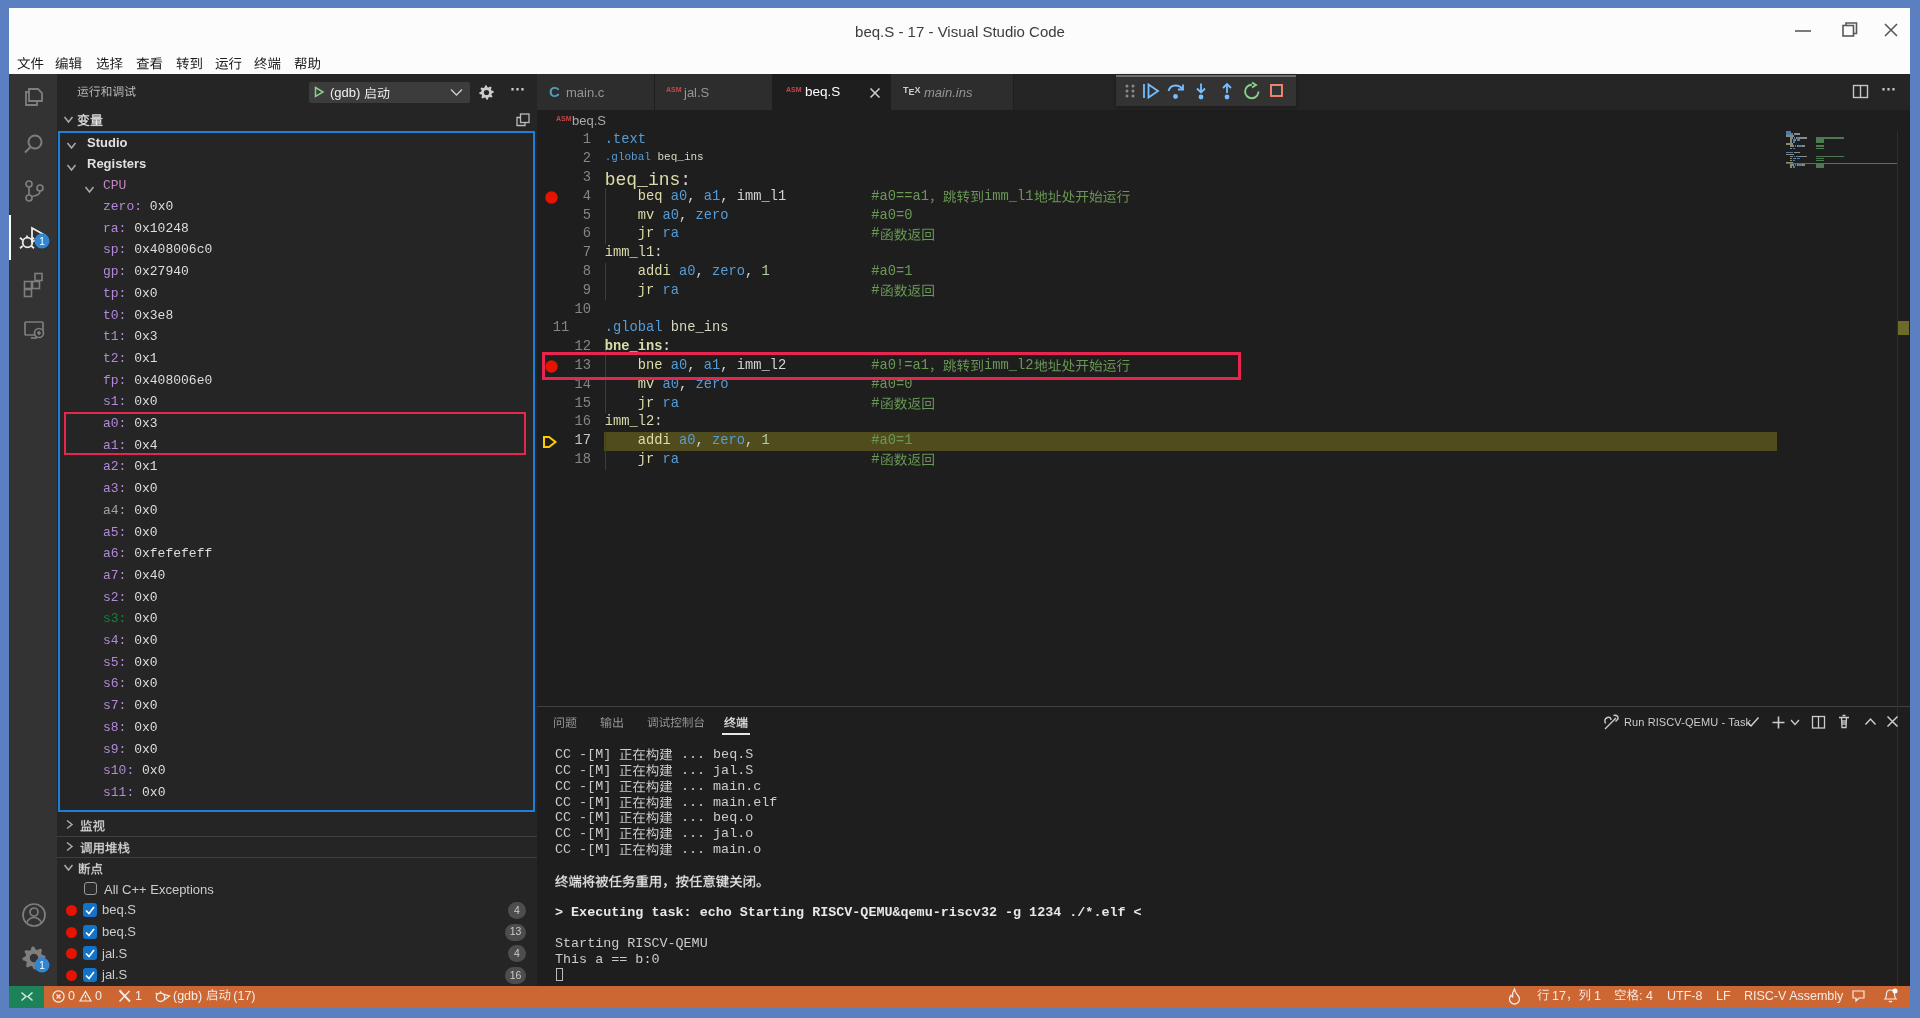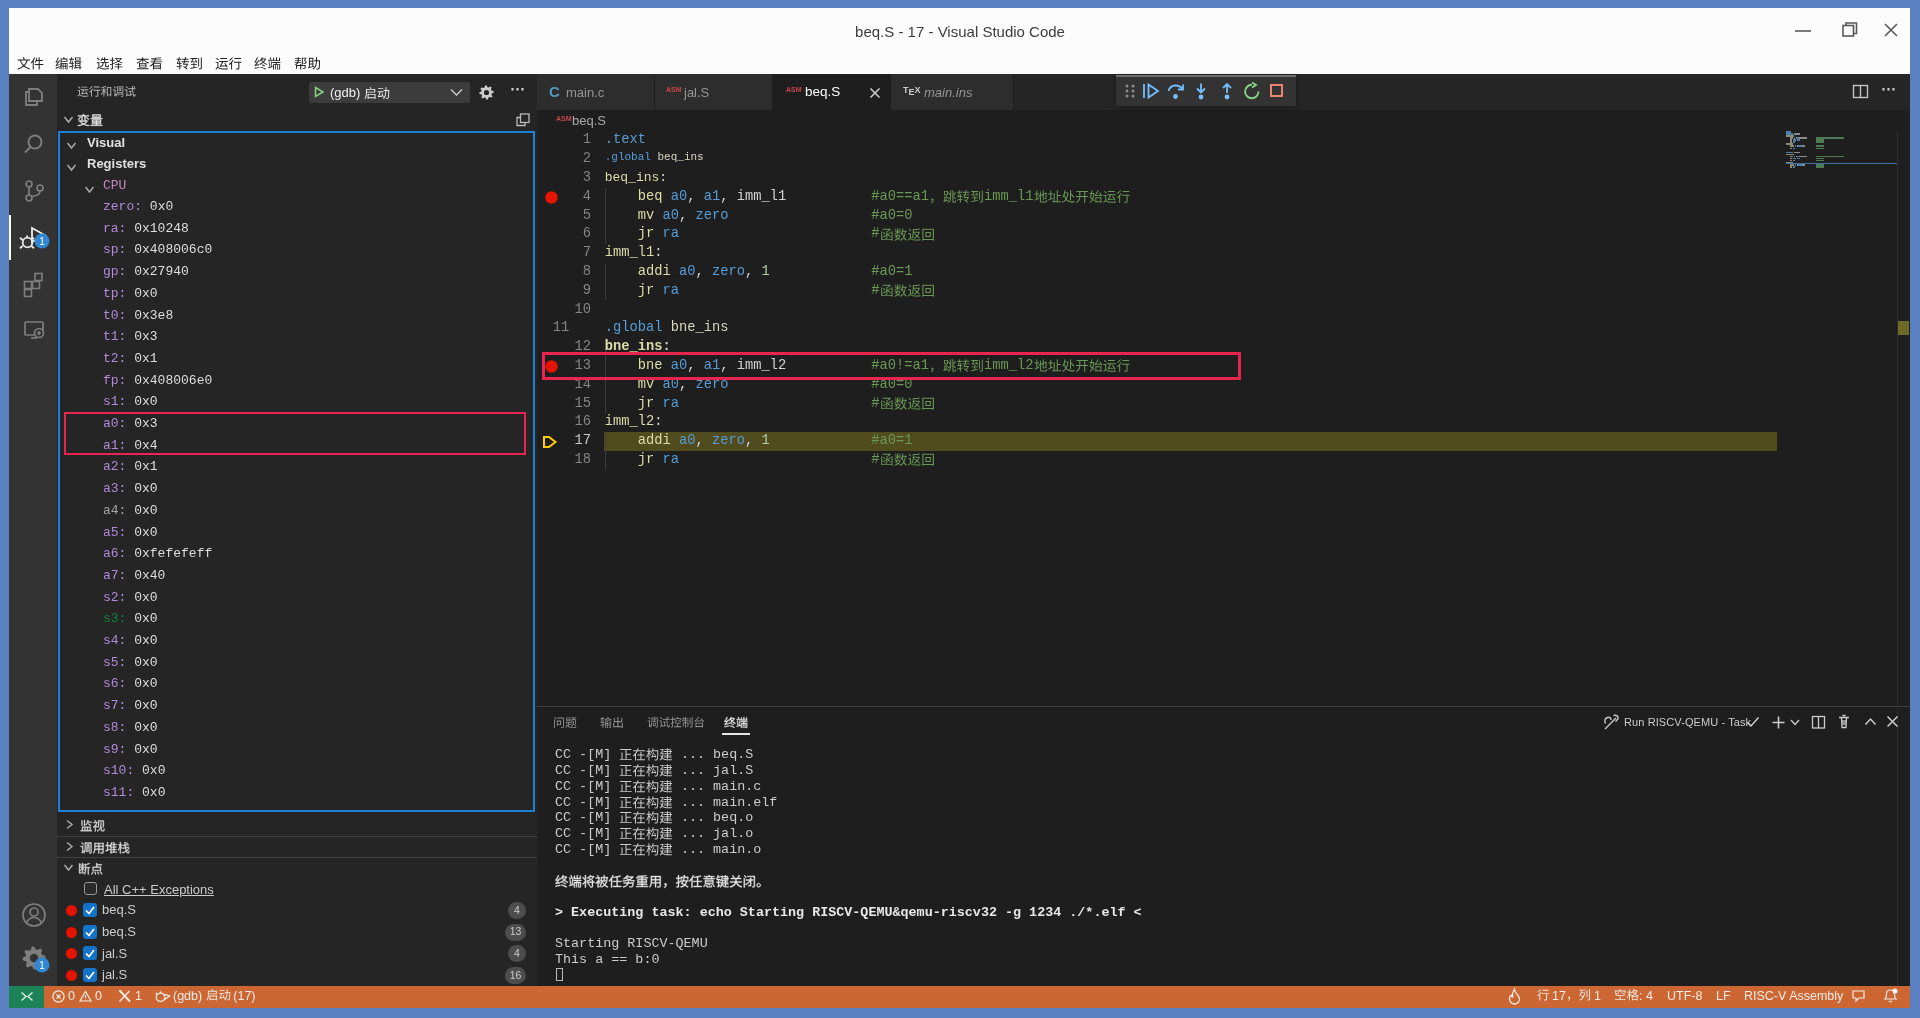--- a/index.html
+++ b/index.html
@@ -244,21 +244,21 @@
 <svg class="a" style="left:516.0px;top:113.0px;overflow:visible;" width="14.0" height="14.0">
     <g fill="none" stroke="#bbbbbb" stroke-width="1.3">
       <rect x="4.5" y="1" width="8.5" height="8.5"></rect>
       <path d="M9 9.5 V12.5 H1 V4.5 H4"></path>
     </g>
   </svg>
 <div class="a" style="left:57.5px;top:131.0px;width:477.0px;height:681.0px;border:2px solid #1a80d8;"></div>
 <svg class="a" style="left:66.0px;top:140.0px;overflow:visible;" width="11.0" height="11.0">
     <path d="M1.5 3 L5.5 8 L9.5 3" fill="none" stroke="#aaaaaa" stroke-width="1.5"></path>
   </svg>
-<div class="a" style="left:87.0px;top:134.5px;font-family:Liberation Sans,sans-serif;font-size:13px;font-weight:bold;color:#e0e0e0;">Visual</div>
+<div class="a" style="left:87.0px;top:134.5px;font-family:Liberation Sans,sans-serif;font-size:13px;font-weight:bold;color:#e0e0e0;">Studio</div>
 <svg class="a" style="left:66.0px;top:162.0px;overflow:visible;" width="11.0" height="11.0">
     <path d="M1.5 3 L5.5 8 L9.5 3" fill="none" stroke="#aaaaaa" stroke-width="1.5"></path>
   </svg>
 <div class="a" style="left:87.0px;top:156.3px;font-family:Liberation Sans,sans-serif;font-size:13px;font-weight:bold;color:#e0e0e0;">Registers</div>
 <svg class="a" style="left:84.0px;top:184.0px;overflow:visible;" width="11.0" height="11.0">
     <path d="M1.5 3 L5.5 8 L9.5 3" fill="none" stroke="#aaaaaa" stroke-width="1.5"></path>
   </svg>
 <div class="a" style="left:103.0px;top:178.0px;font-family:Liberation Mono,monospace;font-size:13px;color:#c586c0;">CPU</div>
 <div class="a" style="left:103.0px;top:199.0px;font-family:Liberation Mono,monospace;font-size:13px;white-space:pre;"><span style="color:#b389d9">zero:</span> <span style="color:#dedede">0x0</span></div>
 <div class="a" style="left:103.0px;top:220.7px;font-family:Liberation Mono,monospace;font-size:13px;white-space:pre;"><span style="color:#b389d9">ra:</span> <span style="color:#dedede">0x10248</span></div>
@@ -315,21 +315,21 @@
 <svg class="a" style="left:63.0px;top:862.0px;overflow:visible;" width="11.0" height="11.0">
     <path d="M1.5 3 L5.5 8 L9.5 3" fill="none" stroke="#aaaaaa" stroke-width="1.5"></path>
   </svg>
 <svg class="a" style="left:78.0px;top:860.5px;overflow:visible" width="27.0" height="16.2">
     <g fill="#d8d8d8" stroke="#d8d8d8" stroke-width="28" transform="translate(0,12.50) scale(0.012500,-0.012500)">
       <use href="#g28" x="0"></use>
       <use href="#g29" x="1000"></use>
     </g>
   </svg>
 <div class="a" style="left:84.0px;top:881.5px;width:13.0px;height:13.0px;border:1.2px solid #9a9a9a;border-radius:3px;background:#2a2a2b"></div>
-<div class="a" style="left:104.0px;top:882.0px;font-family:Liberation Sans,sans-serif;font-size:13px;color:#cccccc;text-decoration:underline;">All C++ Exceptions</div>
+<div class="a" style="left:104.0px;top:882.0px;font-family:Liberation Sans,sans-serif;font-size:13px;color:#cccccc;">All C++ Exceptions</div>
 <svg class="a" style="left:65.5px;top:905.0px;overflow:visible;" width="11.0" height="11.0">
     <circle cx="5.5" cy="5.5" r="5.5" fill="#e51400"></circle>
   </svg>
 <div class="a" style="left:83.0px;top:903.0px;width:14.0px;height:14.0px;background:#1273c8;border-radius:3px"></div>
 <svg class="a" style="left:83.0px;top:903.0px;overflow:visible;" width="14.0" height="14.0">
     <path d="M3 7.5 L6 10.5 L11 4" fill="none" stroke="#fff" stroke-width="1.7"></path>
   </svg>
 <div class="a" style="left:102.0px;top:902.3px;font-family:Liberation Sans,sans-serif;font-size:13px;color:#cccccc;">beq.S</div>
 <div class="a" style="left:508.0px;top:902.0px;width:18.0px;height:17.0px;background:#4d4d4d;border-radius:9px"></div>
 <div class="a" style="left:508.0px;top:903.5px;font-family:Liberation Sans,sans-serif;font-size:10.5px;color:#cccccc;width:18px;text-align:center">4</div>
@@ -464,21 +464,21 @@
     <circle cx="6.5" cy="6.5" r="6.2" fill="#e51400"></circle>
   </svg>
 <svg class="a" style="left:544.5px;top:359.8px;overflow:visible;" width="13.0" height="13.0">
     <circle cx="6.5" cy="6.5" r="6.2" fill="#e51400"></circle>
   </svg>
 <svg class="a" style="left:541.0px;top:433.5px;overflow:visible;" width="18.0" height="16.0">
     <path d="M3 3 H8 L14.5 8 L8 13 H3 Z" fill="none" stroke="#ffcc00" stroke-width="2"></path>
   </svg>
 <div class="a" style="left:604.7px;top:132.4px;font-family:Liberation Mono,monospace;font-size:13.75px;white-space:pre;"><span style="color:#569cd6">.text</span></div>
 <div class="a" style="left:604.7px;top:151.2px;font-family:Liberation Mono,monospace;font-size:11px;white-space:pre;"><span style="color:#569cd6">.global</span><span style="color:#d4d4d4"> </span><span style="color:#d6d6c0">beq_ins</span></div>
-<div class="a" style="left:604.7px;top:170.0px;font-family:Liberation Mono,monospace;font-size:13px;white-space:pre;"><span style="color:#dcdcaa">beq_ins</span><span style="color:#d4d4d4">:</span></div>
+<div class="a" style="left:604.7px;top:170.0px;font-family:Liberation Mono,monospace;font-size:18px;white-space:pre;"><span style="color:#dcdcaa">beq_ins</span><span style="color:#d4d4d4">:</span></div>
 <div class="a" style="left:604.7px;top:188.8px;font-family:Liberation Mono,monospace;font-size:13.75px;white-space:pre;"><span style="color:#d4d4d4">    </span><span style="color:#dcdcaa">beq</span><span style="color:#d4d4d4"> </span><span style="color:#569cd6">a0</span><span style="color:#d4d4d4">, </span><span style="color:#569cd6">a1</span><span style="color:#d4d4d4">, </span><span style="color:#d4d4d4">imm_l1</span></div>
 <div class="a" style="left:604.7px;top:207.6px;font-family:Liberation Mono,monospace;font-size:13.75px;white-space:pre;"><span style="color:#d4d4d4">    </span><span style="color:#dcdcaa">mv</span><span style="color:#d4d4d4"> </span><span style="color:#569cd6">a0</span><span style="color:#d4d4d4">, </span><span style="color:#569cd6">zero</span></div>
 <div class="a" style="left:604.7px;top:226.4px;font-family:Liberation Mono,monospace;font-size:13.75px;white-space:pre;"><span style="color:#d4d4d4">    </span><span style="color:#dcdcaa">jr</span><span style="color:#d4d4d4"> </span><span style="color:#569cd6">ra</span></div>
 <div class="a" style="left:604.7px;top:245.2px;font-family:Liberation Mono,monospace;font-size:13.75px;white-space:pre;"><span style="color:#dcdcaa">imm_l1</span><span style="color:#d4d4d4">:</span></div>
 <div class="a" style="left:604.7px;top:264.0px;font-family:Liberation Mono,monospace;font-size:13.75px;white-space:pre;"><span style="color:#d4d4d4">    </span><span style="color:#dcdcaa">addi</span><span style="color:#d4d4d4"> </span><span style="color:#569cd6">a0</span><span style="color:#d4d4d4">, </span><span style="color:#569cd6">zero</span><span style="color:#d4d4d4">, </span><span style="color:#b5cea8">1</span></div>
 <div class="a" style="left:604.7px;top:282.8px;font-family:Liberation Mono,monospace;font-size:13.75px;white-space:pre;"><span style="color:#d4d4d4">    </span><span style="color:#dcdcaa">jr</span><span style="color:#d4d4d4"> </span><span style="color:#569cd6">ra</span></div>
 <div class="a" style="left:604.7px;top:320.4px;font-family:Liberation Mono,monospace;font-size:13.75px;white-space:pre;"><span style="color:#569cd6">.global</span><span style="color:#d4d4d4"> </span><span style="color:#d6d6c0">bne_ins</span></div>
 <div class="a" style="left:604.7px;top:339.2px;font-family:Liberation Mono,monospace;font-size:13.75px;white-space:pre;font-weight:bold;"><span style="color:#dcdcaa">bne_ins</span><span style="color:#d4d4d4">:</span></div>
 <div class="a" style="left:604.7px;top:358.0px;font-family:Liberation Mono,monospace;font-size:13.75px;white-space:pre;"><span style="color:#d4d4d4">    </span><span style="color:#dcdcaa">bne</span><span style="color:#d4d4d4"> </span><span style="color:#569cd6">a0</span><span style="color:#d4d4d4">, </span><span style="color:#569cd6">a1</span><span style="color:#d4d4d4">, </span><span style="color:#d4d4d4">imm_l2</span></div>
 <div class="a" style="left:604.7px;top:376.8px;font-family:Liberation Mono,monospace;font-size:13.75px;white-space:pre;"><span style="color:#d4d4d4">    </span><span style="color:#dcdcaa">mv</span><span style="color:#d4d4d4"> </span><span style="color:#569cd6">a0</span><span style="color:#d4d4d4">, </span><span style="color:#569cd6">zero</span></div>

